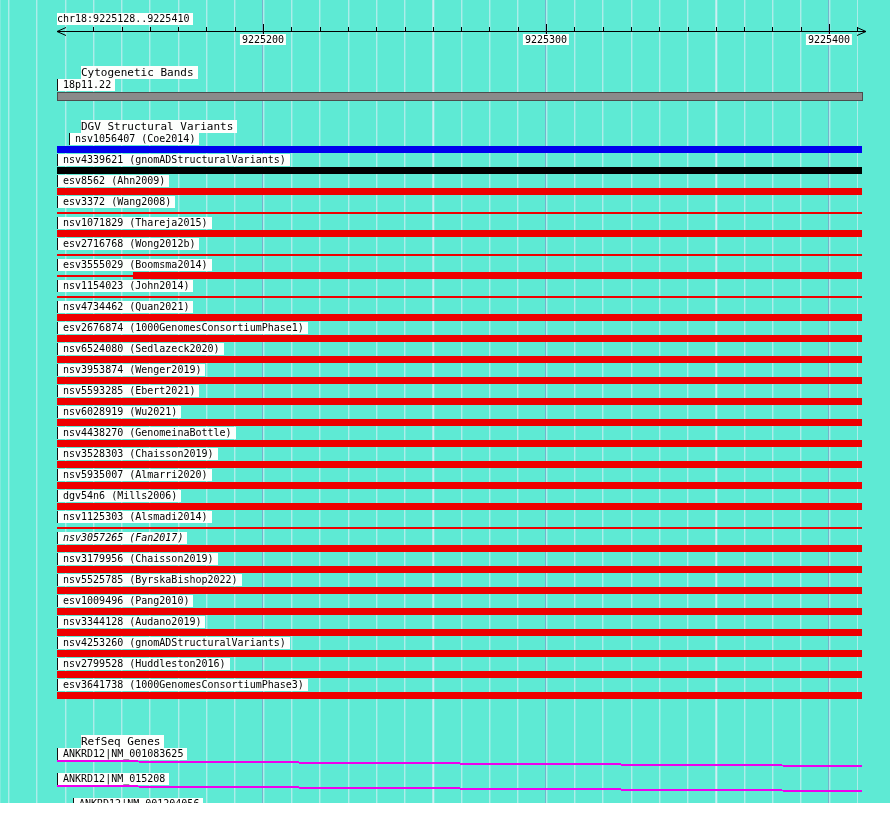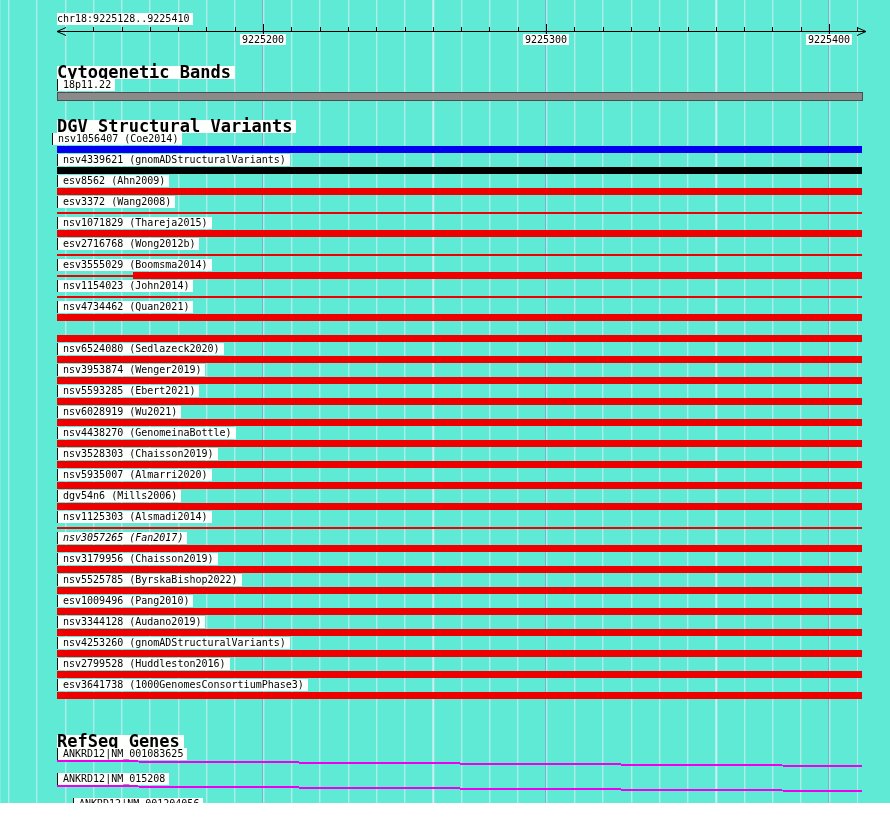--- a/index.html
+++ b/index.html
@@ -26,22 +26,22 @@
   }
   #ruler-svg{position:absolute;left:0;top:0;}
   .txt{
     position:absolute;
     font-size:10px;line-height:12px;
     white-space:pre;
     background:#fdfffd;
     padding:0 4px 0 0;
   }
   .heading{
-    font-weight:bold;
-    font-size:17px;line-height:13px;
+    font-weight:normal;
+    font-size:11px;line-height:13px;margin-left:24px;
   }
   .feature-label{
     border-left:1px solid #111;
     padding-left:5px;
   }
   .tick-label{
     position:absolute;
     font-size:10px;line-height:11px;
     transform:translateX(-50%);
     background:#fdfffd;
@@ -112,21 +112,21 @@
       <div class="tick-label" style="left: 829px; top: 34px;">9225400</div>
     </div>
 
   <div class="txt heading" style="left:57px;top:66px">Cytogenetic Bands</div>
   <div class="txt feature-label" style="left:57px;top:79px">18p11.22</div>
   <div id="cyto-band" style="left:57px;top:92px;width:806px;height:9px"></div>
 
   <div class="txt heading" style="left:57px;top:120px">DGV Structural Variants</div>
   <div id="dgv-rows">
       <div class="row" style="top: 133px;">
-        <div class="txt feature-label" style="left: 52px; top: 0px; text-align: right;">nsv1056407 (Coe2014)</div>
+        <div class="txt feature-label" style="left: 69px; top: 0px; text-align: right;">nsv1056407 (Coe2014)</div>
         <div class="bar" style="left: 57px; top: 13px; width: 805px; height: 7px; background: rgb(0, 0, 238);"></div>
       </div>
       <div class="row" style="top: 154px;">
         <div class="txt feature-label" style="left: 57px; top: 0px;">nsv4339621 (gnomADStructuralVariants)</div>
         <div class="bar" style="left: 57px; top: 13px; width: 805px; height: 7px; background: rgb(0, 0, 0);"></div>
       </div>
       <div class="row" style="top: 175px;">
         <div class="txt feature-label" style="left: 57px; top: 0px;">esv8562 (Ahn2009)</div>
         <div class="bar" style="left: 57px; top: 13px; width: 805px; height: 7px; background: rgb(238, 0, 0);"></div>
       </div>
@@ -149,20 +149,21 @@
       </div>
       <div class="row" style="top: 280px;">
         <div class="txt feature-label" style="left: 57px; top: 0px;">nsv1154023 (John2014)</div>
         <div class="bar" style="left: 57px; top: 16px; width: 805px; height: 2px; background: rgb(238, 0, 0);"></div>
       </div>
       <div class="row" style="top: 301px;">
         <div class="txt feature-label" style="left: 57px; top: 0px;">nsv4734462 (Quan2021)</div>
         <div class="bar" style="left: 57px; top: 13px; width: 805px; height: 7px; background: rgb(238, 0, 0);"></div>
       </div>
       <div class="row" style="top: 322px;">
+        <div class="txt feature-label" style="left: 57px; top: 0px;">esv2676874 (1000GenomesConsortiumPhase1)</div>
         <div class="bar" style="left: 57px; top: 13px; width: 805px; height: 7px; background: rgb(238, 0, 0);"></div>
       </div>
       <div class="row" style="top: 343px;">
         <div class="txt feature-label" style="left: 57px; top: 0px;">nsv6524080 (Sedlazeck2020)</div>
         <div class="bar" style="left: 57px; top: 13px; width: 805px; height: 7px; background: rgb(238, 0, 0);"></div>
       </div>
       <div class="row" style="top: 364px;">
         <div class="txt feature-label" style="left: 57px; top: 0px;">nsv3953874 (Wenger2019)</div>
         <div class="bar" style="left: 57px; top: 13px; width: 805px; height: 7px; background: rgb(238, 0, 0);"></div>
       </div>

